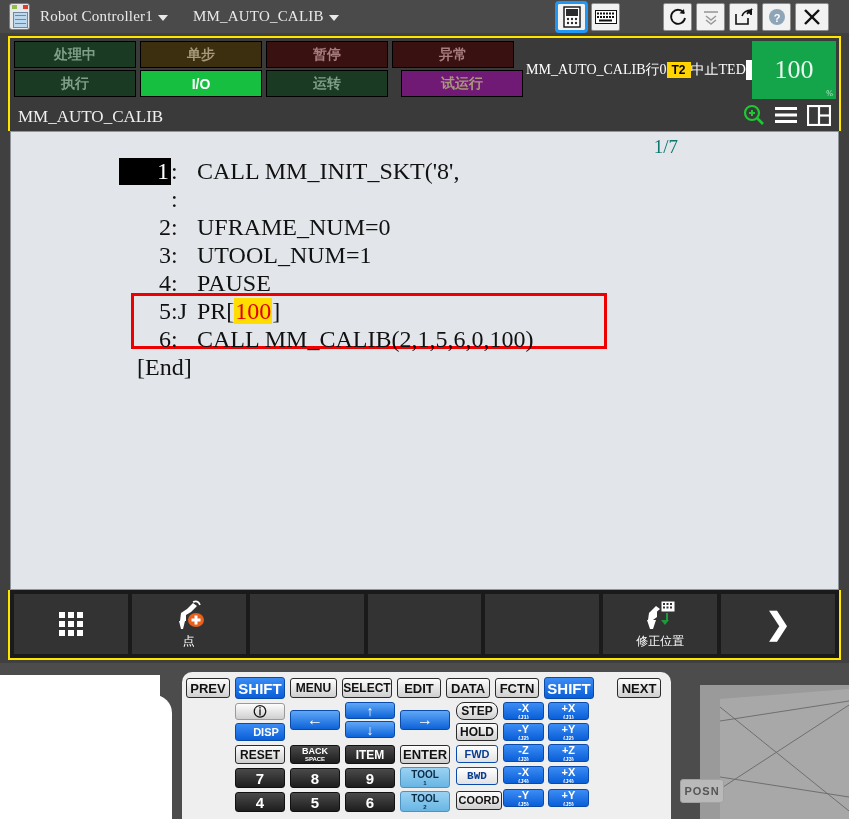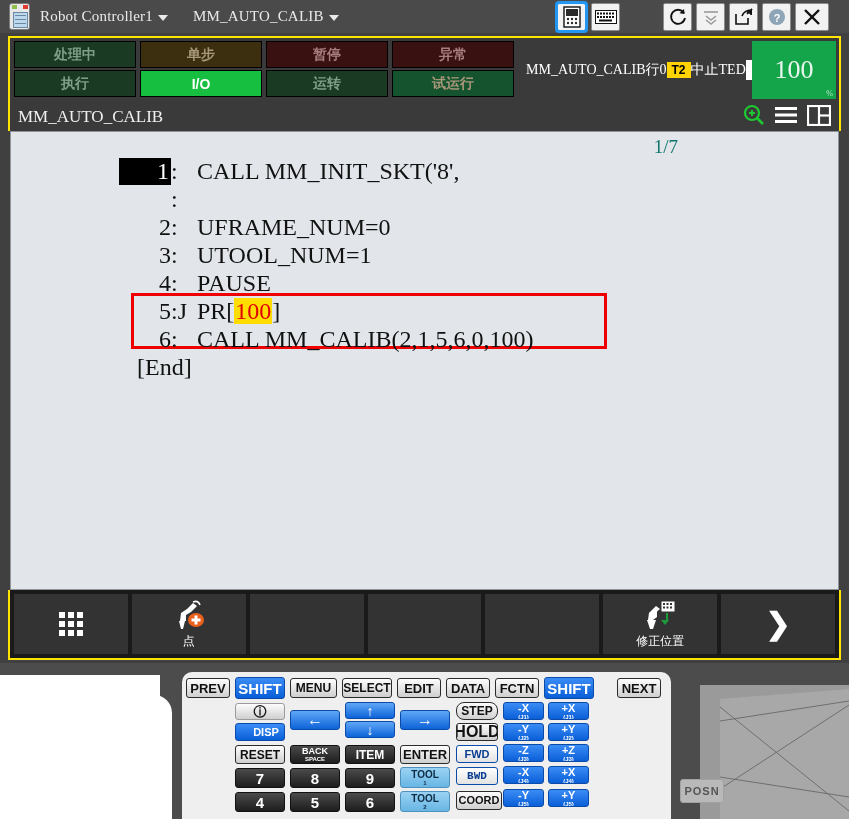--- a/index.html
+++ b/index.html
@@ -277,21 +277,21 @@
 
     <div class="statusbar">
       <div class="stgrid" id="stgrid">
           <div class="stcell" style="left: 0px; top: 0px; background: rgb(27, 58, 36); color: rgb(127, 159, 136);">处理中</div>
           <div class="stcell" style="left: 126px; top: 0px; background: rgb(59, 47, 16); color: rgb(168, 151, 122);">单步</div>
           <div class="stcell" style="left: 252px; top: 0px; background: rgb(58, 17, 17); color: rgb(168, 125, 125);">暂停</div>
           <div class="stcell" style="left: 378px; top: 0px; background: rgb(58, 17, 17); color: rgb(168, 125, 125);">异常</div>
           <div class="stcell" style="left: 126px; top: 29px; background: rgb(22, 191, 63); color: rgb(255, 255, 255);">I/O</div>
           <div class="stcell" style="left: 0px; top: 29px; background: rgb(27, 58, 36); color: rgb(127, 159, 136);">执行</div>
           <div class="stcell" style="left: 252px; top: 29px; background: rgb(27, 58, 36); color: rgb(127, 159, 136);">运转</div>
-          <div class="stcell" style="left: 378px; top: 29px; background: #14532d; color: rgb(168, 151, 122);">试运行</div>
+          <div class="stcell" style="left: 387px; top: 29px; background: #701a75; color: rgb(168, 151, 122);">试运行</div>
         </div>
       <div class="stinfo">
         <span>MM_AUTO_CALIB</span>
         <span style="width:8px"></span>
         <span>行0</span>
         <span style="width:8px"></span>
         <span style="background:#ffd400;color:#000;font-weight:bold;padding:1px 5px;font-family:Liberation Sans, sans-serif;font-size:12px;">T2</span>
         <span style="width:8px"></span>
         <span>中止TED</span>
         <span style="width:8px"></span>
@@ -458,21 +458,21 @@
       </div>
       <div class="key k-arrow" style="left: 163px; top: 49px; width: 50px; height: 17px; font-size: 14px; flex-direction: column;">
         <span>↓</span>
       </div>
       <div class="key k-arrow" style="left: 218px; top: 38px; width: 50px; height: 20px; font-size: 16px; flex-direction: column;">
         <span>→</span>
       </div>
       <div class="key k-gray" style="left: 274px; top: 30px; width: 42px; height: 18px; font-size: 12px; flex-direction: column; border-radius: 8px;">
         <span>STEP</span>
       </div>
-      <div class="key k-gray" style="left: 274px; top: 51px; width: 42px; height: 18px; font-size: 16px; flex-direction: column;">
+      <div class="key k-gray" style="left: 274px; top: 51px; width: 42px; height: 18px; font-size: 12px; flex-direction: column;">
         <span>HOLD</span>
       </div>
       <div class="key k-blue" style="left: 321px; top: 30px; width: 41px; height: 18px; font-size: 11px; flex-direction: column;">
         <span>-X</span>
         <span class="k-sub">(J1)</span>
       </div>
       <div class="key k-blue" style="left: 366px; top: 30px; width: 41px; height: 18px; font-size: 11px; flex-direction: column;">
         <span>+X</span>
         <span class="k-sub">(J1)</span>
       </div>

